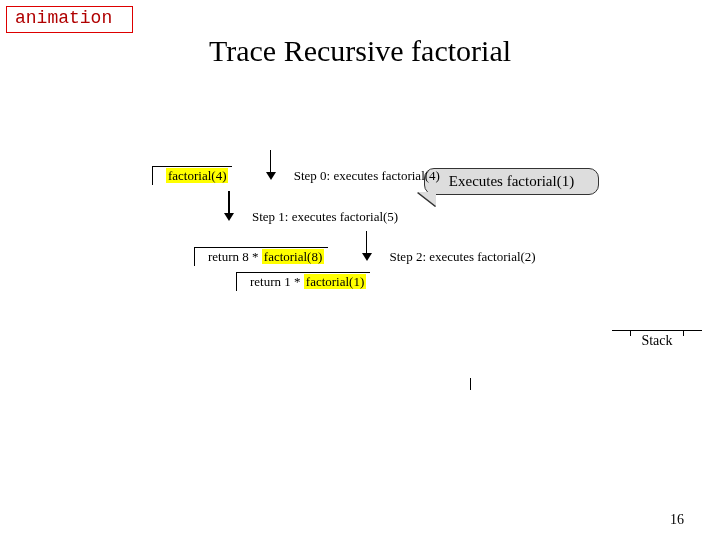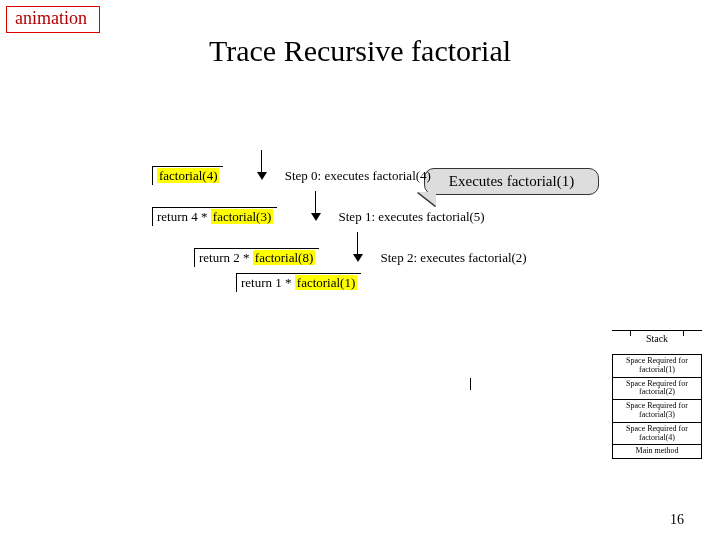--- a/index.html
+++ b/index.html
@@ -11,23 +11,23 @@
     font-family: "Times New Roman", serif;
     position: relative;
     overflow: hidden;
   }
   .animation-badge {
     position: absolute;
     top: 6px;
     left: 6px;
     border: 1.5px solid #d00;
     color: #b00000;
-    font-family: Liberation Serif, serif;
+    font-family: Liberation Mono, monospace;
     font-size: 18px;
-    padding: 0 12px 2px 8px;
+    padding: 0 20px 2px 8px;
     line-height: 1.3;
   }
   .title {
     position: absolute;
     top: 34px;
     left: 0;
     width: 100%;
     text-align: center;
     font-size: 30px;
     font-family: "Times New Roman", serif;
@@ -69,21 +69,21 @@
   }
   .level {
     position: relative;
     margin-bottom: 6px;
   }
   .call-line {
     position: relative;
     white-space: nowrap;
     border-top: 1px solid #000;
     border-left: 1px solid #000;
-    padding: 1px 4px 1px 4px;
+    padding: 1px 4px 1px 13px;
     display: inline-block;
   }
   .call-line .left-tick {
     position: absolute;
     left: -1px; top: -1px;
     width: 1px; height: 8px;
     background: #000;
   }
   .hl {
     background: #ffff00;
@@ -129,21 +129,21 @@
     right: 18px;
     top: 330px;
     width: 90px;
     font-size: 8px;
     text-align: center;
   }
   .stack-title {
     border-top: 1px solid #000;
     padding: 2px 0;
     margin-bottom: 8px;
-    font-size: 10px;
+    font-size: 14px;
     position: relative;
   }
   .stack-title::before, .stack-title::after {
     content: '';
     position: absolute;
     top: -1px;
     width: 1px; height: 6px;
     background: #000;
   }
   .stack-title::before { left: 18px; }
@@ -177,56 +177,45 @@
       <span class="left-tick"></span>
       <span></span><span class="hl">factorial(4)</span>
     </div>
     <div class="arrow-down">
       <div class="shaft"></div><div class="head"></div>
       <div class="step-label">Step 0: executes factorial(4)</div>
     </div>
   </div>
 
   <div class="level lvl1">
-    <div class="call-line" style="margin-left:-42px;">
-      <span class="left-tick"></span>
-      <span>return 4 * </span><span class="hl">factorial(3)</span>
-    </div>
     <div class="arrow-down">
       <div class="shaft"></div><div class="head"></div>
       <div class="step-label">Step 1: executes factorial(5)</div>
     </div>
   </div>
 
   <div class="level lvl2">
     <div class="call-line" style="margin-left:-42px;">
       <span class="left-tick"></span>
-      <span>return 2 * </span><span class="hl">factorial(8)</span>
+      <span>return 8 * </span><span class="hl">factorial(8)</span>
     </div>
     <div class="arrow-down">
       <div class="shaft"></div><div class="head"></div>
       <div class="step-label">Step 2: executes factorial(2)</div>
     </div>
   </div>
 
   <div class="level lvl3">
     <div class="call-line" style="margin-left:-42px;">
       <span class="left-tick"></span>
       <span>return 1 * </span><span class="hl">factorial(1)</span>
     </div>
   </div>
 
 </div>
 
 <div class="brk"></div>
 
 <div class="stack">
   <div class="stack-title">Stack</div>
-  <div class="stack-frames">
-    <div class="frame">Space Required for factorial(1)</div>
-    <div class="frame">Space Required for factorial(2)</div>
-    <div class="frame">Space Required for factorial(3)</div>
-    <div class="frame">Space Required for factorial(4)</div>
-    <div class="frame">Main method</div>
-  </div>
 </div>
 
 <div class="pagenum">16</div>
 
 </body></html>

